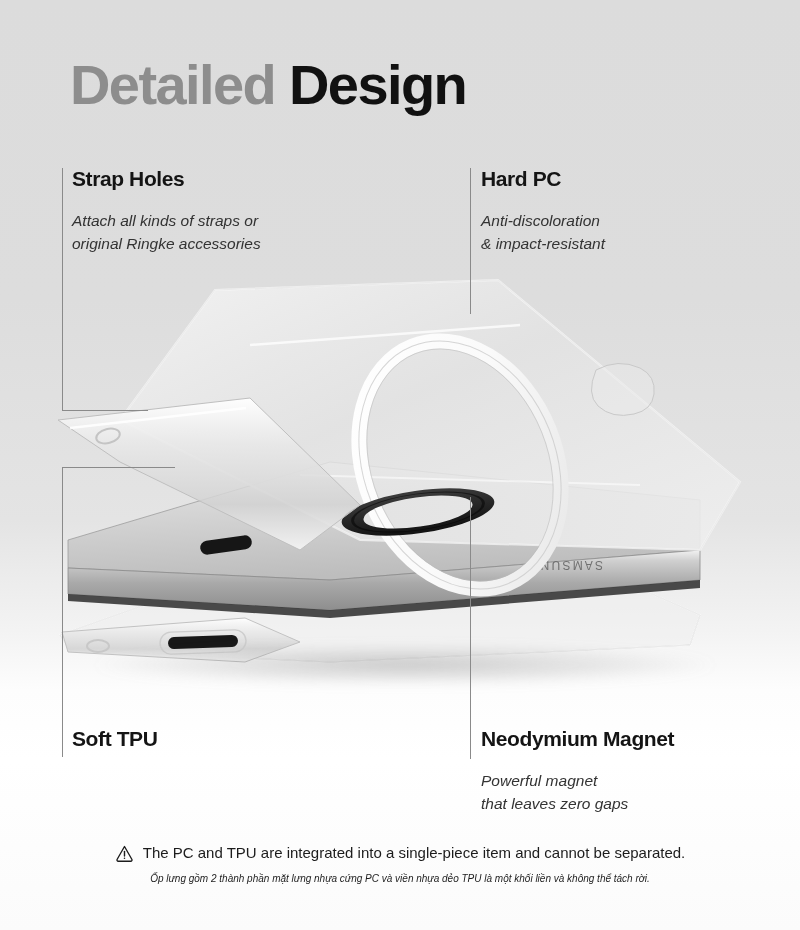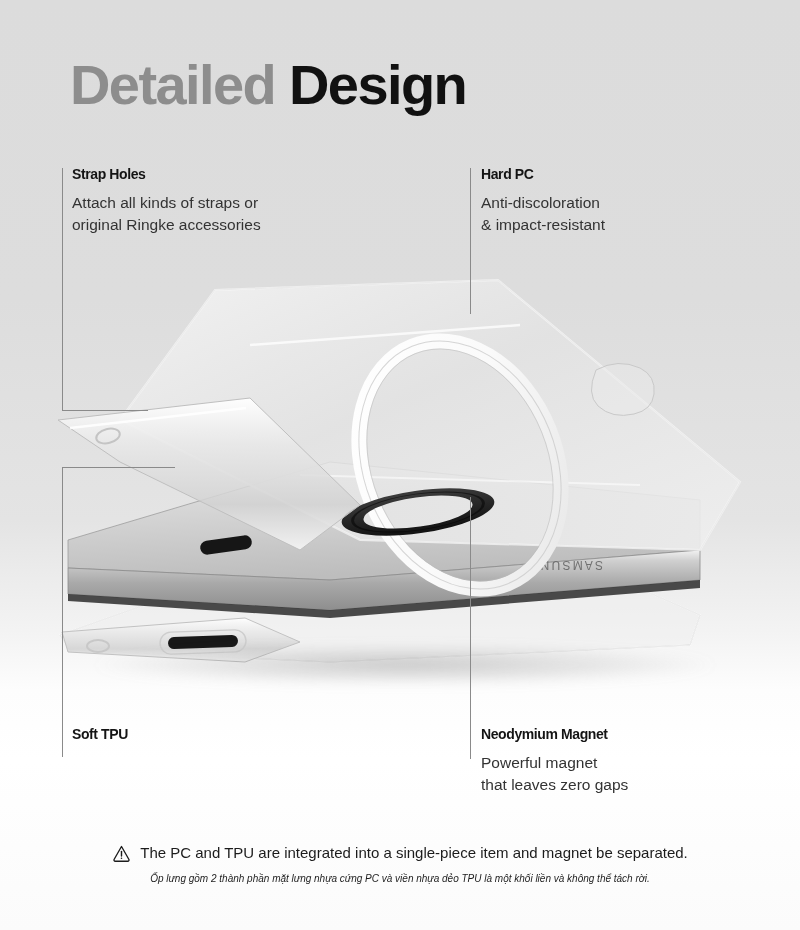--- a/index.html
+++ b/index.html
@@ -44,35 +44,35 @@
     letter-spacing: -1.6px;
     line-height: 1.05;
     white-space: nowrap;
   }
   .title .word-a { color: #8d8d8d; }
   .title .word-b { color: #111111; }
 
   
   .callout { position: absolute; }
   .callout .c-head {
-    font-size: 14px;
+    font-size: 21px;
     font-weight: 700;
     color: #141414;
     letter-spacing: -0.4px;
     line-height: 1.2;
     white-space: nowrap;
   }
   .callout .c-line {
     font-size: 15.5px;
     font-weight: 400;
     color: #333333;
     line-height: 1.45;
     white-space: nowrap;
   }
-  .callout .c-body { margin-top: 9px; }
+  .callout .c-body { margin-top: 19px; font-style: italic; }
 
   #callout-strap-holes  { left: 72px;  top: 166px; }
   #callout-hard-pc      { left: 481px; top: 166px; }
   #callout-soft-tpu     { left: 72px;  top: 726px; }
   #callout-neodymium    { left: 481px; top: 726px; }
 
   
   .leader {
     position: absolute;
     background: #8a8a8a;
@@ -274,18 +274,18 @@
     </div>
   </div>
 
   <div class="notice">
     <div class="notice-en">
       <svg class="warn-icon" width="19" height="19" viewBox="0 0 24 24">
         <path d="M12 3.2 L21.4 19.6 a1.6 1.6 0 0 1 -1.4 2.2 H4 a1.6 1.6 0 0 1 -1.4 -2.2 Z" fill="none" stroke="#1c1c1c" stroke-width="1.7" stroke-linejoin="round"></path>
         <line x1="12" y1="9.4" x2="12" y2="15.2" stroke="#1c1c1c" stroke-width="1.8" stroke-linecap="round"></line>
         <circle cx="12" cy="18.1" r="1" fill="#1c1c1c"></circle>
       </svg>
-      <span>The PC and TPU are integrated into a single-piece item and magnet be separated.</span>
+      <span>The PC and TPU are integrated into a single-piece item and cannot be separated.</span>
     </div>
     <div class="notice-vi">Ốp lưng gồm 2 thành phần mặt lưng nhựa cứng PC và viền nhựa dẻo TPU là một khối liền và không thể tách rời.</div>
   </div>
 
 </div>
 
 </body></html>

